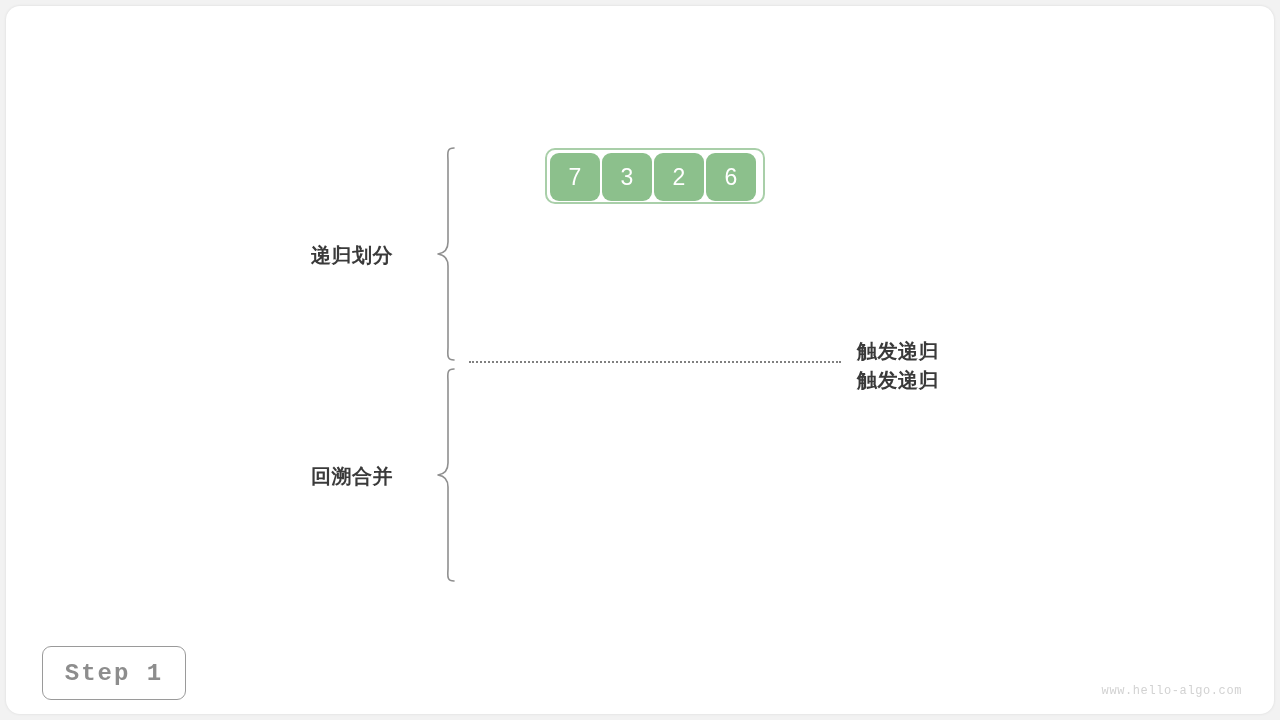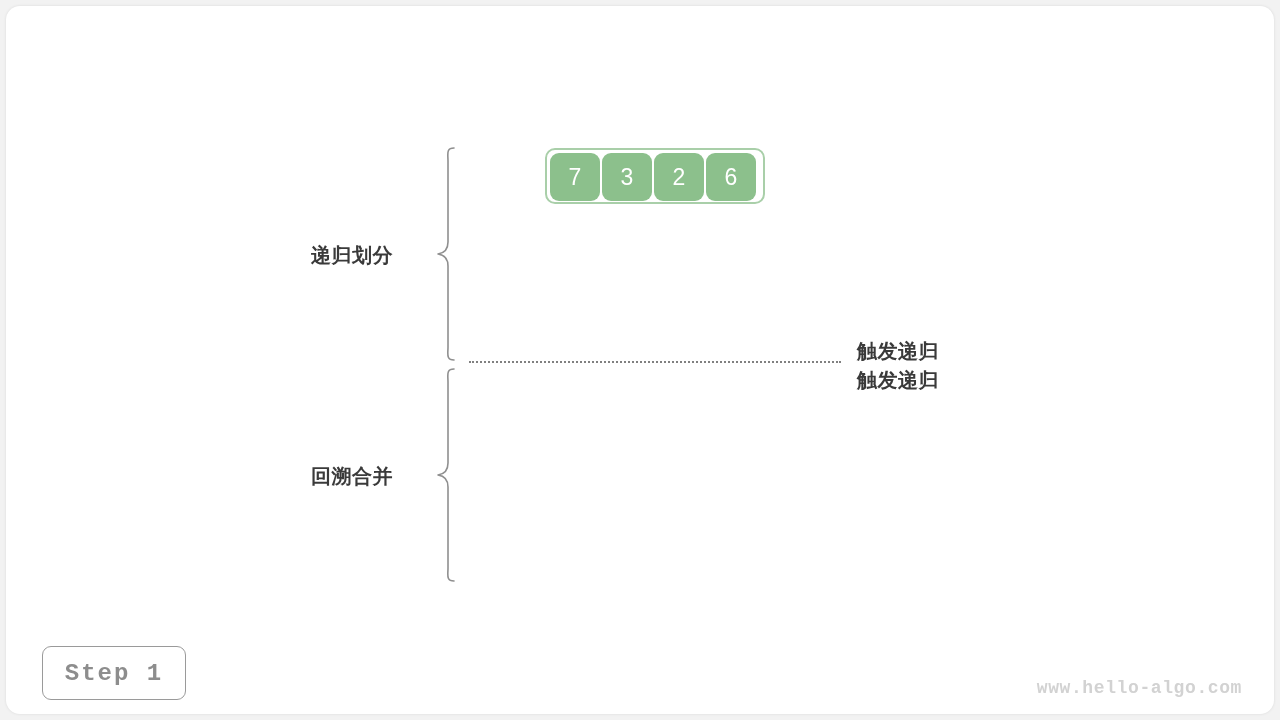--- a/index.html
+++ b/index.html
@@ -131,24 +131,23 @@
     letter-spacing: 2px;
     font-family: "Liberation Mono", "DejaVu Sans Mono", monospace;
   }
 
   
   #watermark {
     position: absolute;
     right: 32px;
     bottom: 16px;
     color: #d2d2d2;
-    font-size: 18px;
+    font-size: 12px;
     letter-spacing: 0.6px;
     font-family: "Liberation Mono", "DejaVu Sans Mono", monospace;
-    font-weight: bold;
   }
 </style>
 </head>
 <body>
 
 <div id="canvas">
   <div id="frame">
 
     <div id="array-container">
       <div class="array-cell">

